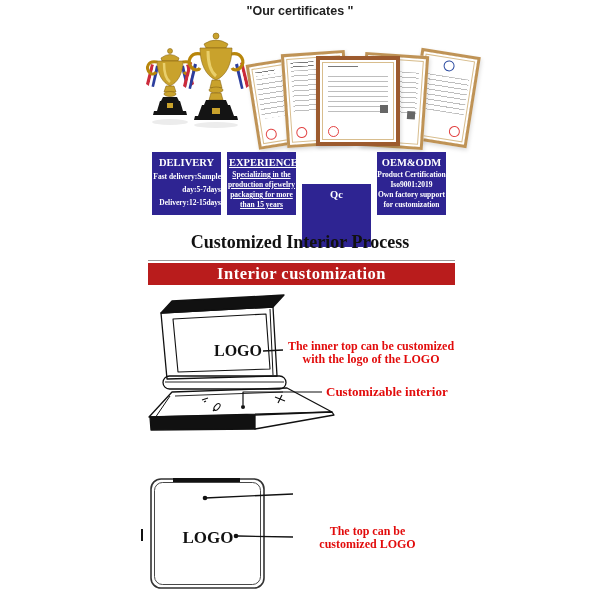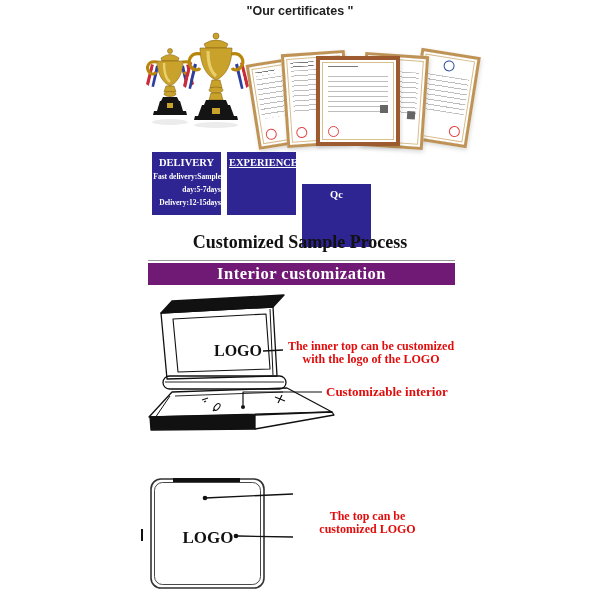--- a/index.html
+++ b/index.html
@@ -25,21 +25,21 @@
   .fcard{position:absolute;top:152px;width:69px;height:63px;background:#2e2492;color:#fff;
          text-align:center;overflow:hidden;}
   .ftitle{font-weight:bold;font-size:10.5px;margin:5px 2px 2px;}
   .fbody{font-weight:bold;font-size:7.5px;white-space:pre-line;}
   .lines3{line-height:13px;text-align:right;}
   .lines4{line-height:10px;}
   
   #process-heading{left:0;top:232px;width:600px;text-align:center;
     font-weight:bold;font-size:18px;color:#111;}
   #divider{left:148px;top:260px;width:307px;height:1px;background:#999;}
-  #banner{left:148px;top:263px;width:307px;height:22px;background:#701a75;color:#fff;
+  #banner{left:148px;top:263px;width:307px;height:22px;background:#b91c1c;color:#fff;
     font-weight:bold;font-size:16.5px;text-align:center;line-height:22px;letter-spacing:.5px;}
   
   .ann{position:absolute;color:#e20c0c;font-weight:bold;font-size:12px;line-height:13px;
        text-align:center;white-space:pre-line;}
   svg text{font-family:"Liberation Serif",serif;}
 </style>
 </head>
 <body>
 
 <div id="page">
@@ -124,26 +124,37 @@
   </div>
 
   <div class="fcard" style="left:152px;">
     <div class="ftitle">DELIVERY</div>
     <div class="fbody lines3">Fast delivery:Sample
 day:5-7days
 Delivery:12-15days</div>
   </div>
   <div class="fcard" style="left:227px;text-decoration:underline;">
     <div class="ftitle">EXPERIENCE</div>
+    <div class="fbody lines4">Specializing in the
+production ofjewelry
+packaging for more
+than 15 years</div>
   </div>
   <div class="fcard" style="left:302px;margin-top:32px;">
     <div class="ftitle">Qc</div>
   </div>
-
-  <div class="abs" id="process-heading">Customized Sample Process</div>
+  <div class="fcard" style="left:377px;">
+    <div class="ftitle">OEM&amp;ODM</div>
+    <div class="fbody lines4">Product Certification
+Iso9001:2019
+Own factory support
+for customization</div>
+  </div>
+
+  <div class="abs" id="process-heading">Customized Interior Process</div>
   <div class="abs" id="divider"></div>
   <div class="abs" id="banner">Interior customization</div>
 
   <svg class="abs" style="left:140px;top:292px;" width="200" height="150" viewBox="0 0 200 150">
     <g fill="none" stroke="#111" stroke-width="1.3" stroke-linejoin="round">
 
       <path d="M21,21 L133,15 L144,3 L32,9 Z" fill="#111"></path>
 
       <path d="M21,21 L133,15 L137,84 L27,87 Z"></path>
       <path d="M130,17 L133,83" stroke-width="1"></path>
@@ -183,16 +194,16 @@
       <rect x="16.5" y="12.5" width="106" height="102" rx="8" stroke-width="0.9"></rect>
       <rect x="35" y="8" width="67" height="4" fill="#111" stroke="none"></rect>
       <path d="M4,59 L4,71" stroke-width="2" stroke="#111"></path>
       <path d="M67,28 L155,24" stroke-width="1.3" stroke="#111"></path>
       <path d="M100,66 L155,67" stroke-width="1.3" stroke="#111"></path>
       <circle cx="67" cy="28" r="2.3" fill="#111" stroke="none"></circle>
       <circle cx="98" cy="66" r="2.3" fill="#111" stroke="none"></circle>
     </g>
     <text x="70" y="73" text-anchor="middle" font-size="17" font-weight="bold" fill="#111">LOGO</text>
   </svg>
-  <div class="ann" style="left:295px;top:510px;width:145px;">The top can be
+  <div class="ann" style="left:295px;top:525px;width:145px;">The top can be
 customized LOGO</div>
 
 </div>
 
 </body></html>

